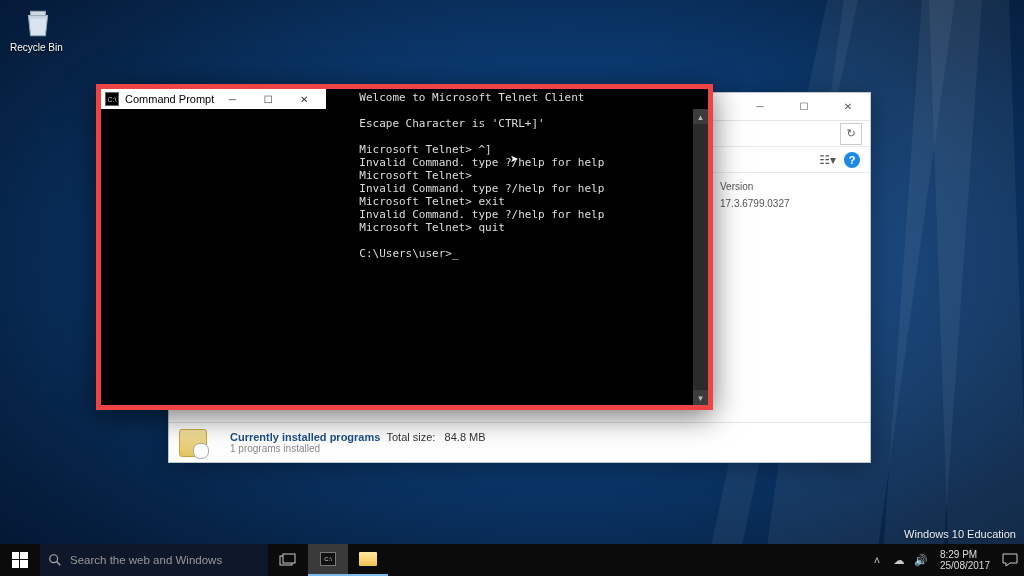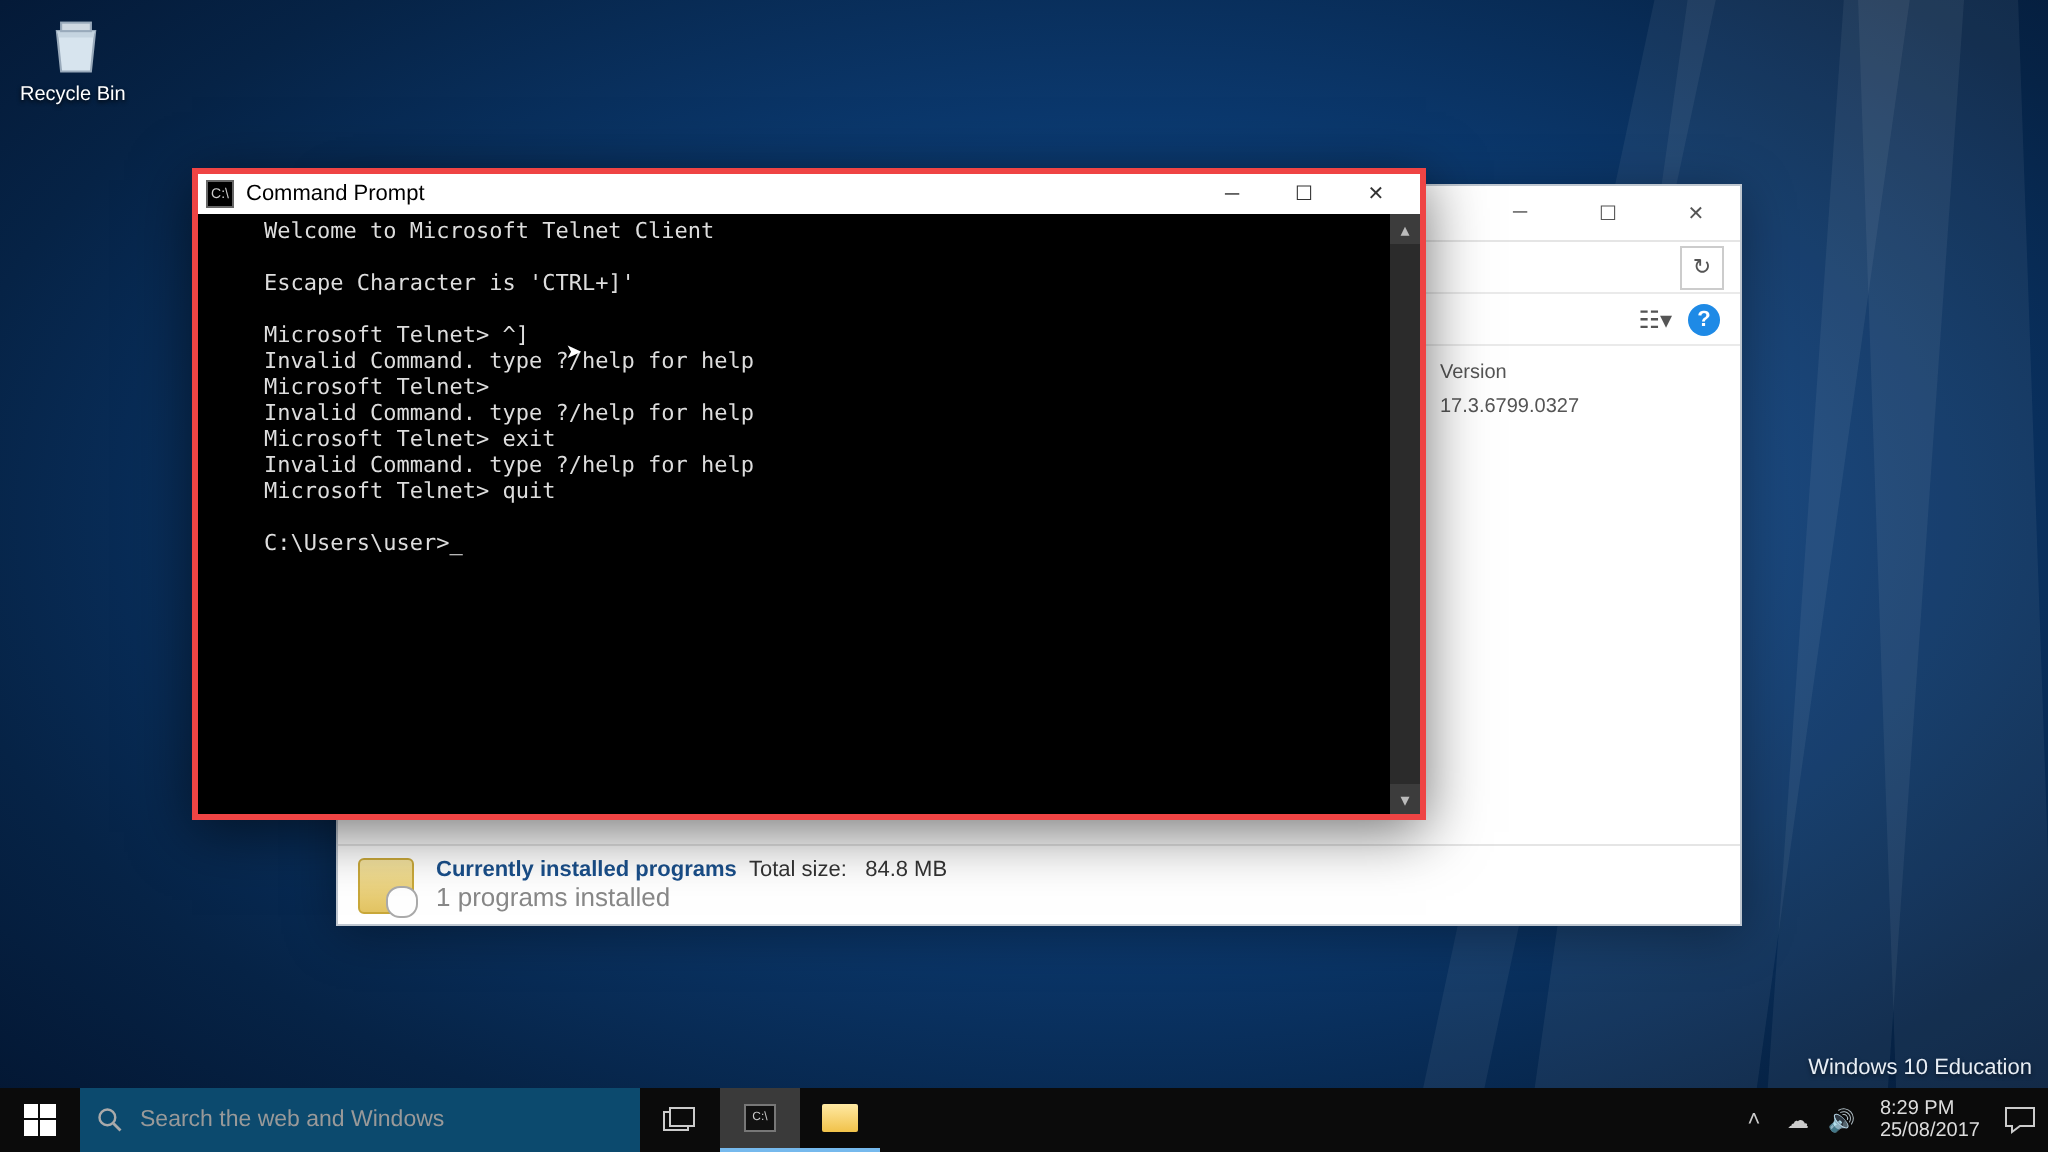--- a/index.html
+++ b/index.html
@@ -40,48 +40,48 @@
   .win-programs .secondbar { height:26px; display:flex; align-items:center; justify-content:flex-end; padding:0 10px; gap:8px; border-bottom:1px solid #eaeaea;}
   .view-ico { font-size:12px; color:#555; }
   .help-ico { width:16px; height:16px; border-radius:50%; background:#1e8ae6; color:#fff; font-size:11px; display:flex; align-items:center; justify-content:center; font-weight:bold;}
 
   .win-programs .content { position:absolute; left:0; right:0; top:80px; bottom:0; display:flex; }
   .prog-left { flex:1; }
   .prog-right { width:160px; padding:8px 10px; font-size:10px; color:#555;}
   .prog-right .lbl { margin-bottom:6px; }
   .prog-right .val { color:#555; }
 
-  .prog-footer { position:absolute; left:0; right:0; bottom:0; height:40px; border-top:1px solid #e5e5e5; display:flex; align-items:center; padding:0 10px; gap:11px; font-size:11px; color:#333;}
+  .prog-footer { position:absolute; left:0; right:0; bottom:0; height:40px; border-top:1px solid #e5e5e5; display:flex; align-items:center; padding:0 10px; gap:23px; font-size:11px; color:#333;}
   .prog-footer .ficon { width:28px; height:28px; background:linear-gradient(#f4e3a0,#e3c463); border:1px solid #c9a83a; border-radius:3px; position:relative;}
   .prog-footer .ficon::after{content:""; position:absolute; bottom:-3px; right:-3px; width:14px;height:14px; background:#fff; border:1px solid #aaa; border-radius:7px;}
   .prog-footer .ftext b{ color:#1a4f8a; font-weight:600;}
-  .prog-footer .sub { color:#888; font-size:13px;}
+  .prog-footer .sub { color:#888; font-size:10px;}
 
   
   .win-cmd {
     position:absolute; left:96px; top:84px; width:617px; height:326px;
-    background:#000; border:3px solid #ef4444; box-shadow: 0 6px 28px rgba(0,0,0,0.55);
-    display:flex; flex-direction:column;
+    background:#000; border:5px solid #ef4444; box-shadow: 0 6px 28px rgba(0,0,0,0.55);
+    display:flex; flex-direction:row;
   }
   .win-cmd .titlebar { height:20px; background:#fff; color:#000; display:flex; align-items:center; font-size:11px; padding:0 4px; }
   .win-cmd .titlebar .cmdico { width:14px; height:14px; background:#000; margin-right:6px; border:1px solid #666; font-size:7px; color:#ccc; display:flex; align-items:center; justify-content:center;}
   .win-cmd .titlebar .wtitle { flex:1; }
   .win-cmd .titlebar .win-btn { width:36px; height:20px; color:#333; }
   .cmd-body { flex:1; background:#000; color:#ddd; font-family: Consolas, "Lucida Console", monospace; font-size:11px; line-height:13px; padding:2px 4px; white-space:pre; overflow:hidden; position:relative;margin-left:29px;}
   .cursor { position:absolute; color:#fff; }
   .mouse-cursor { position:absolute; left:155px; top:64px; font-size:14px; color:#fff; pointer-events:none;}
   .cmd-scroll { position:absolute; right:0; top:20px; bottom:0; width:15px; background:#2b2b2b;}
   .cmd-scroll .up, .cmd-scroll .down { height:15px; background:#3c3c3c; color:#bbb; font-size:9px; display:flex; align-items:center; justify-content:center;}
   .cmd-scroll .down { position:absolute; bottom:0; width:100%;}
 
   
   .taskbar { position:absolute; left:0; right:0; bottom:0; height:32px; background:#0b0b0b; display:flex; align-items:stretch; color:#ddd; font-size:11px;}
   .tb-btn { width:40px; display:flex; align-items:center; justify-content:center; }
   .start-ico svg { width:16px; height:16px; }
-  .search-bar { width:280px; display:flex; align-items:center; background:#0c4a6e; padding:0 8px; color:#999; font-size:11.5px; gap:8px;}
+  .search-bar { width:228px; display:flex; align-items:center; background:#0f172a; padding:0 8px; color:#999; font-size:11.5px; gap:8px;}
   .search-bar .mag { width:14px; height:14px; }
   .taskview-ico, .edge-ico, .cmd-task, .folder-task { width:40px; display:flex; align-items:center; justify-content:center;}
   .cmd-task { background:#3a3a3a; border-bottom:2px solid #76b9ed;}
   .folder-task { border-bottom:2px solid #76b9ed; }
   .folder-task .fld { width:18px; height:14px; background:linear-gradient(#ffe9a3,#f1c24a); border-radius:1px;}
   .tray { margin-left:auto; display:flex; align-items:center; gap:8px; padding:0 6px;}
   .tray .ico { width:14px; height:14px; font-size:11px; display:flex; align-items:center; justify-content:center; color:#ccc;}
   .tray .clock { font-size:10px; line-height:11px; padding:0 4px;}
   .tray .notif { width:16px; height:14px;}
   .watermark { position:absolute; right:8px; bottom:36px; font-size:11px; color:#e8eef5; text-shadow:0 1px 2px rgba(0,0,0,0.5);text-align:center;}

